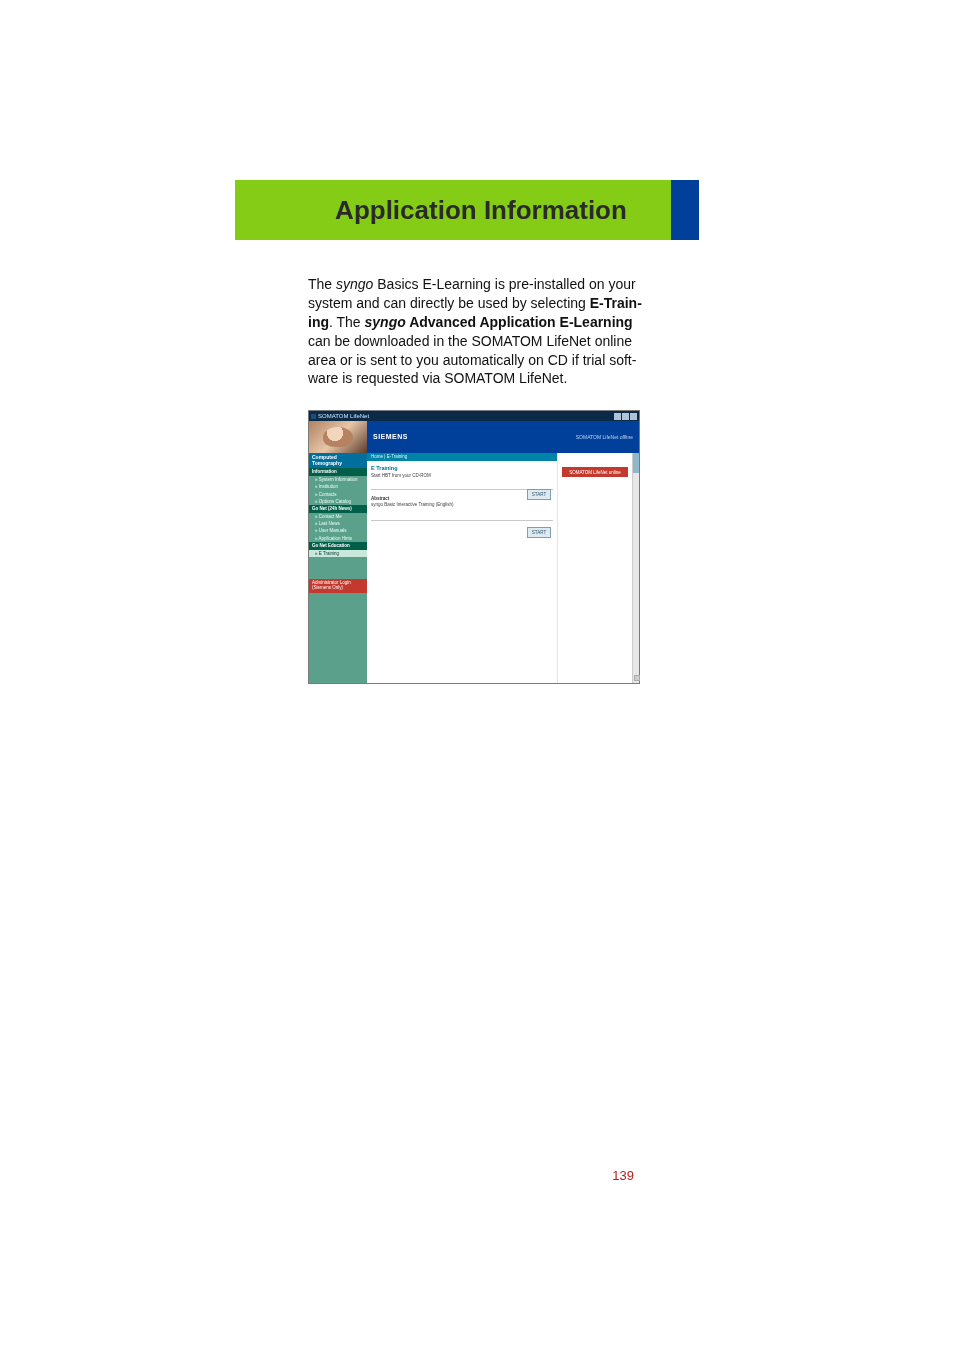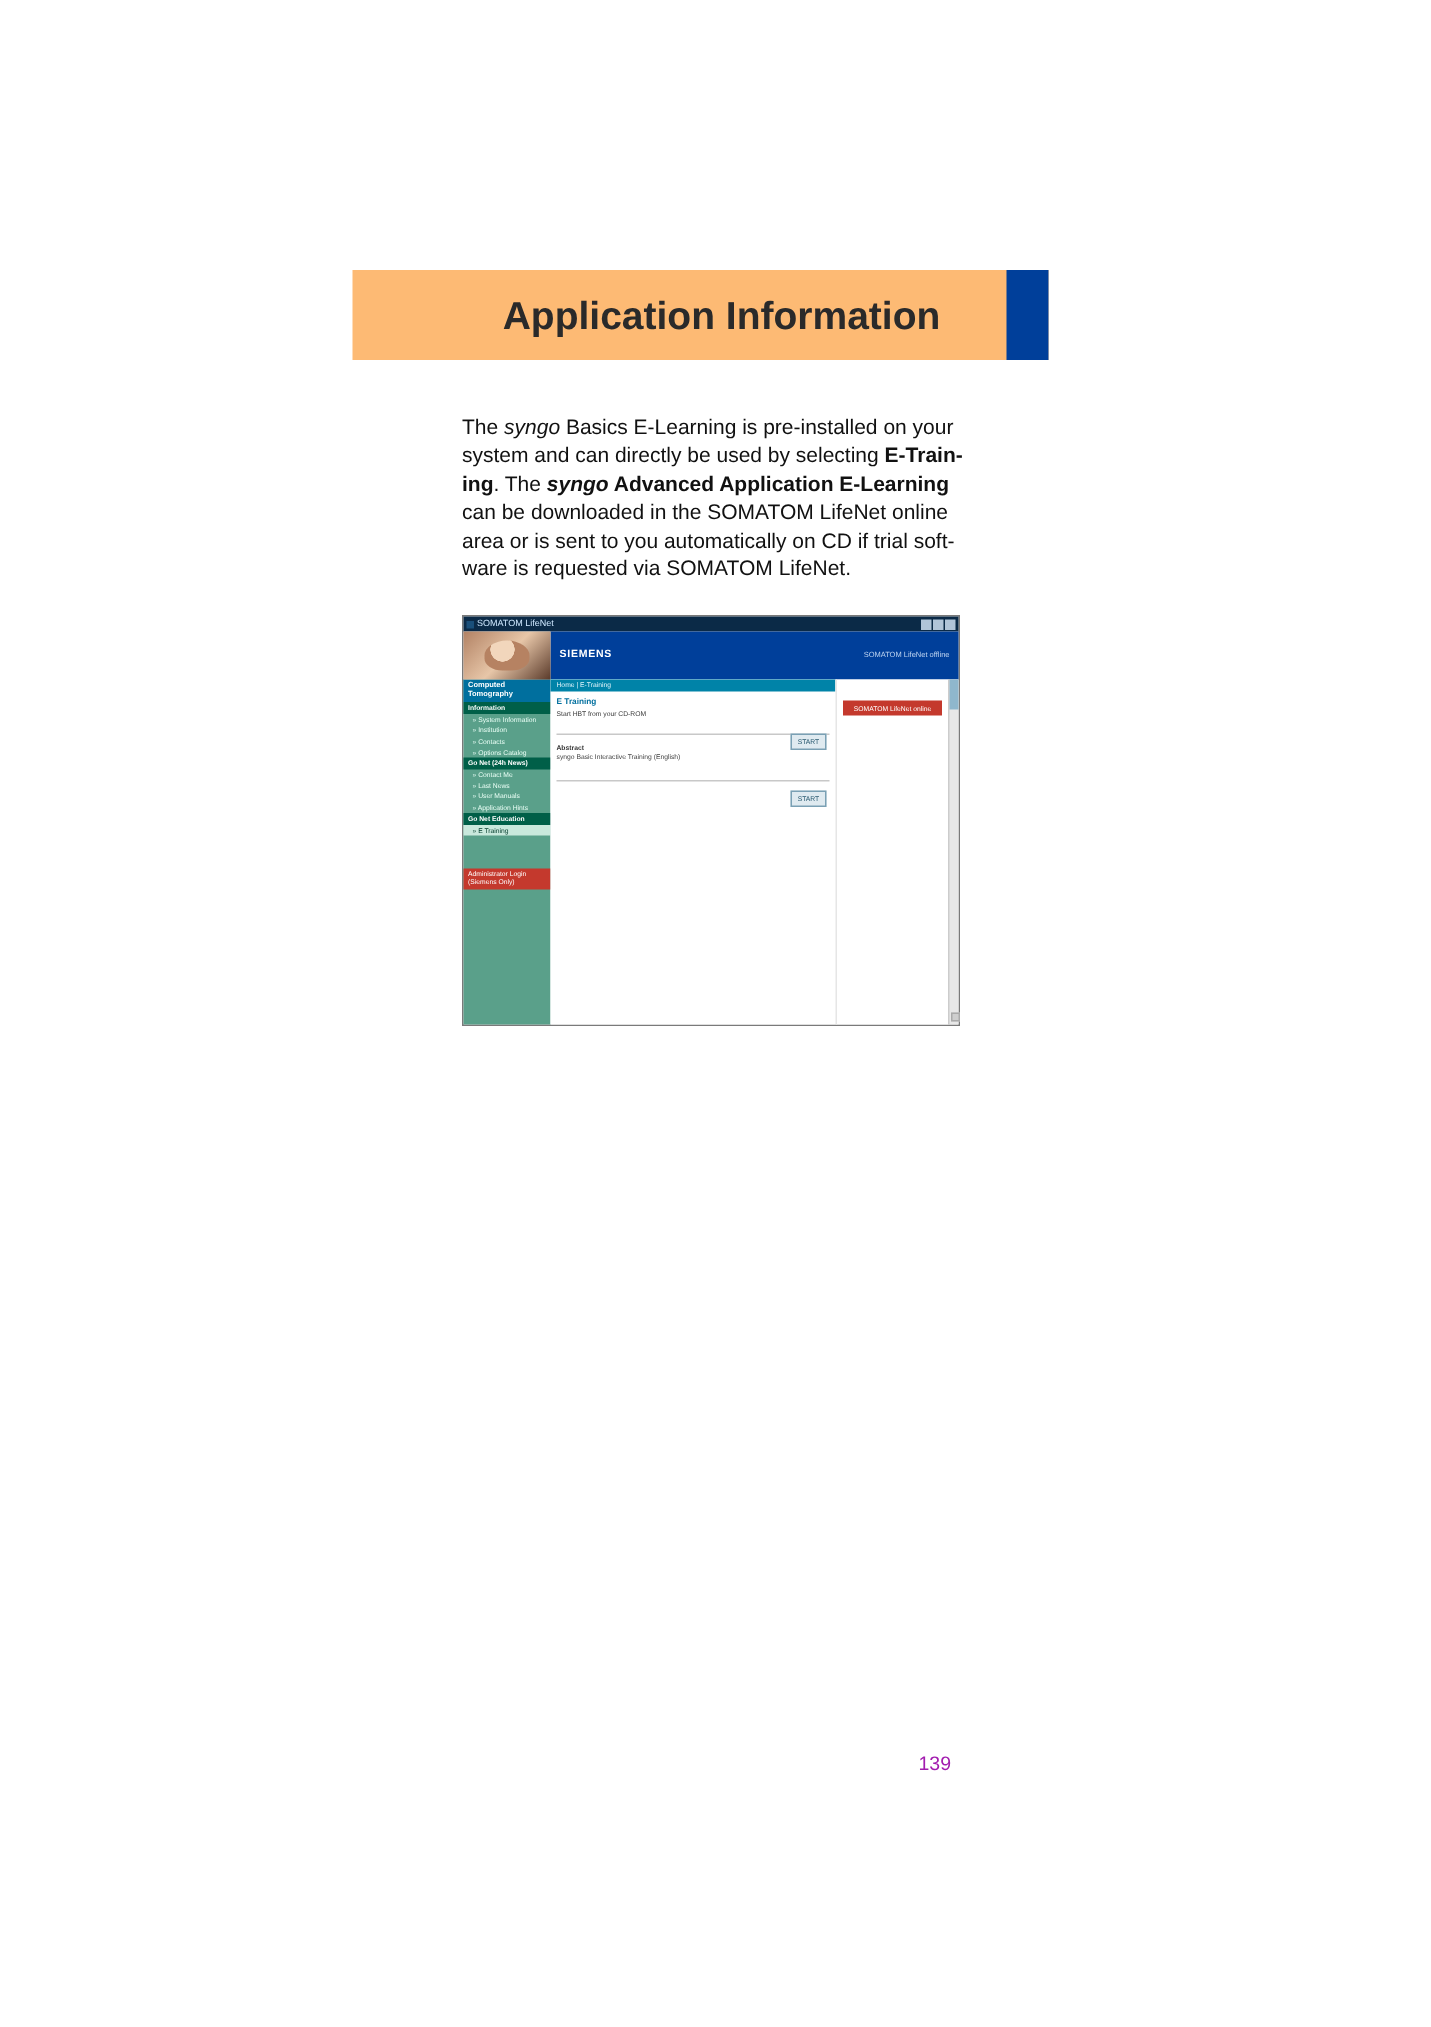--- a/index.html
+++ b/index.html
@@ -15,21 +15,21 @@
     position: relative;
     box-sizing: border-box;
   }
   
   .header-bar {
     position: absolute;
     top: 180px;
     left: 235px;
     right: 255px;
     height: 60px;
-    background: #fdba74;
+    background: #84cc16;
     display: flex;
     align-items: center;
     justify-content: center;
     padding-left: 28px;
   }
   .header-block-right {
     position: absolute;
     top: 180px;
     right: 255px;
     width: 28px;
@@ -234,21 +234,21 @@
     font-size: 14px;
     line-height: 1.35;
     color:#111;
   }
 
   .page-number {
     position:absolute;
     top: 1168px;
     right: 320px;
     font-size:13px;
-    color:#a21caf;
+    color:#b91c1c;
   }
 </style>
 </head>
 <body>
 
 <div class="page">
 
   <div class="header-bar">
     <span class="header-title">Application Information</span>
   </div>

